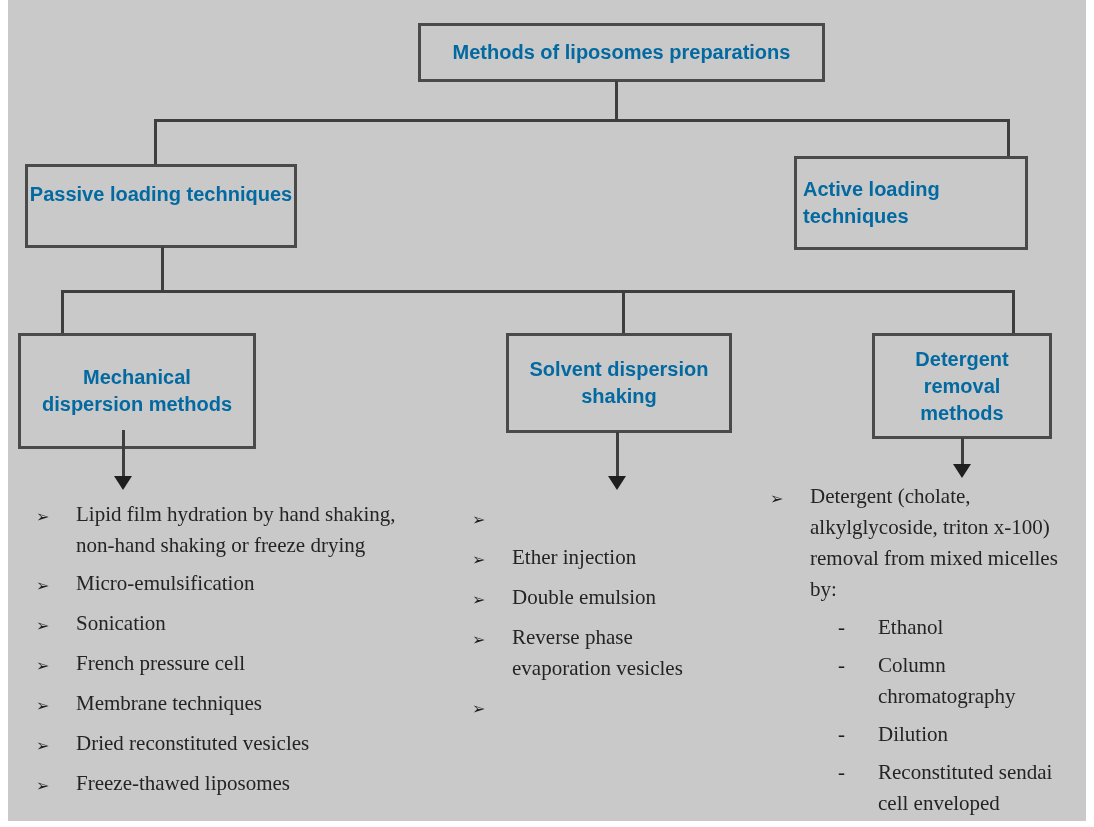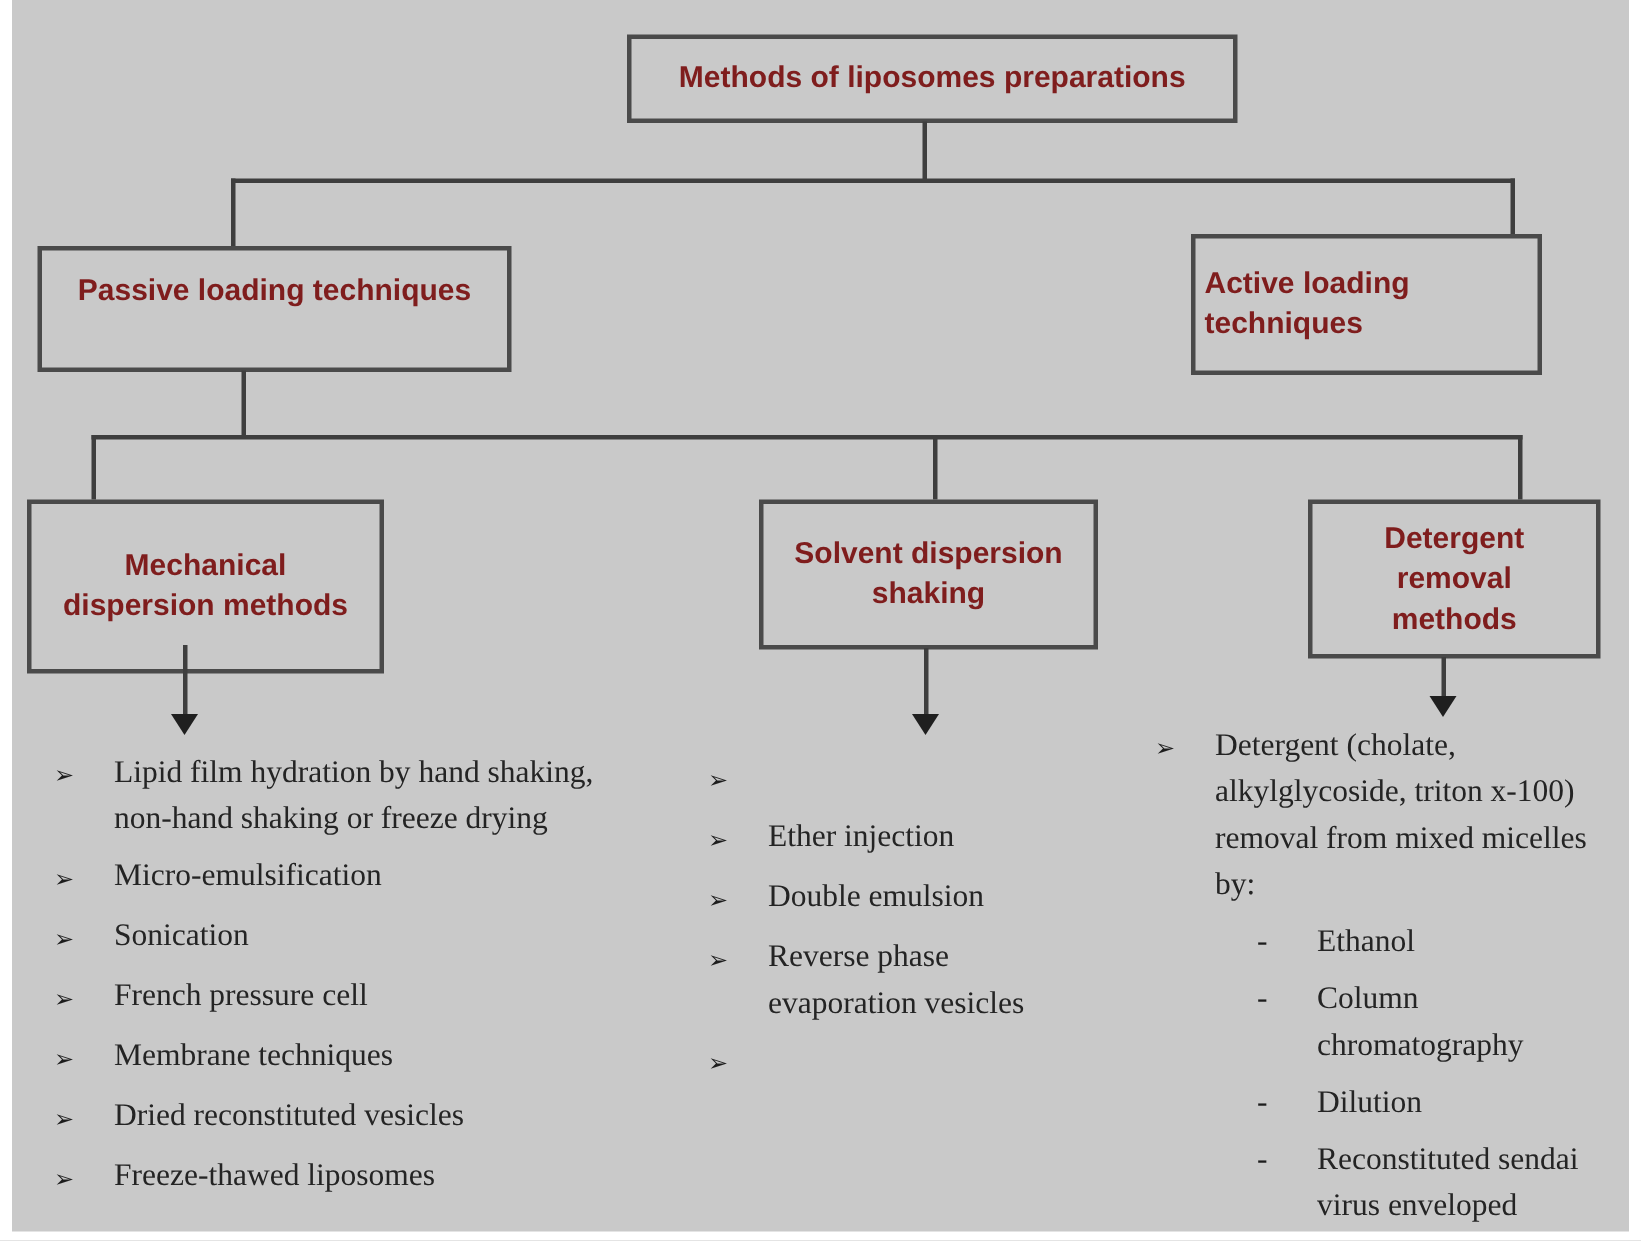--- a/index.html
+++ b/index.html
@@ -8,21 +8,21 @@
     font-family:"Liberation Sans",sans-serif;overflow:hidden;
   }
   .canvas{
     position:absolute;left:8px;top:0;width:1078px;height:821px;
     background:#c9c9c9;
   }
   .page{position:absolute;left:0;top:0;width:1094px;height:827px;}
   .box{
     position:absolute;border:3px solid #4a4a4a;background:#c9c9c9;
     display:flex;align-items:center;justify-content:center;text-align:center;
-    color:#7f1d1d;font-weight:600;font-size:20px;line-height:1.35;
+    color:#0369a1;font-weight:600;font-size:20px;line-height:1.35;
     box-sizing:border-box;
   }
   .box.left-text{justify-content:flex-start;text-align:left;padding-left:6px;padding-right:30px;}
   .hline,.vline{position:absolute;background:#3e3e3e;}
   .hline{height:3px;}
   .vline{width:3px;}
   .arrowhead{
     position:absolute;width:0;height:0;
     border-left:9px solid transparent;border-right:9px solid transparent;
     border-top:14px solid #1f1f1f;
@@ -51,40 +51,40 @@
 
   <div class="box" style="left:418px;top:23px;width:407px;height:59px;">
     <span>Methods of liposomes preparations</span>
   </div>
 
   <div class="vline" style="left:615px;top:81px;height:40px;"></div>
   <div class="hline" style="left:154px;top:119px;width:856px;"></div>
   <div class="vline" style="left:154px;top:119px;height:48px;"></div>
   <div class="vline" style="left:1007px;top:119px;height:40px;"></div>
 
-  <div class="box" style="left:25px;top:164px;width:316px;height:84px;align-items:flex-start;padding-top:14px;">
+  <div class="box" style="left:25px;top:164px;width:272px;height:84px;align-items:flex-start;padding-top:14px;">
     <span>Passive loading techniques</span>
   </div>
   <div class="box left-text" style="left:794px;top:156px;width:234px;height:94px;">
     <span>Active loading techniques</span>
   </div>
 
   <div class="vline" style="left:161px;top:247px;height:45px;"></div>
   <div class="hline" style="left:61px;top:290px;width:954px;"></div>
   <div class="vline" style="left:61px;top:290px;height:45px;"></div>
   <div class="vline" style="left:622px;top:290px;height:45px;"></div>
   <div class="vline" style="left:1012px;top:290px;height:45px;"></div>
 
   <div class="box" style="left:18px;top:333px;width:238px;height:116px;padding:0 14px;">
     <span>Mechanical dispersion methods</span>
   </div>
   <div class="box" style="left:506px;top:333px;width:226px;height:100px;padding:0 14px;">
     <span>Solvent dispersion shaking</span>
   </div>
-  <div class="box" style="left:872px;top:333px;width:195px;height:106px;padding:0 12px;">
+  <div class="box" style="left:872px;top:333px;width:180px;height:106px;padding:0 12px;">
     <span>Detergent removal methods</span>
   </div>
 
   <div class="vline" style="left:122px;top:430px;height:48px;"></div>
   <div class="arrowhead" style="left:114px;top:476px;"></div>
 
   <div class="vline" style="left:616px;top:432px;height:46px;"></div>
   <div class="arrowhead" style="left:608px;top:476px;"></div>
 
   <div class="vline" style="left:961px;top:438px;height:28px;"></div>
@@ -155,18 +155,18 @@
       <div class="li sub">
         <span class="marker">-</span>
         <span class="txt" style="max-width:170px;">Column chromatography</span>
       </div>
       <div class="li sub">
         <span class="marker">-</span>
         <span class="txt" style="max-width:170px;">Dilution</span>
       </div>
       <div class="li sub">
         <span class="marker">-</span>
-        <span class="txt" style="max-width:200px;">Reconstituted sendai virus enveloped</span>
+        <span class="txt" style="max-width:200px;">Reconstituted sendai cell enveloped</span>
       </div>
     </div>
   </div>
 
 </div>
 
 </body></html>

